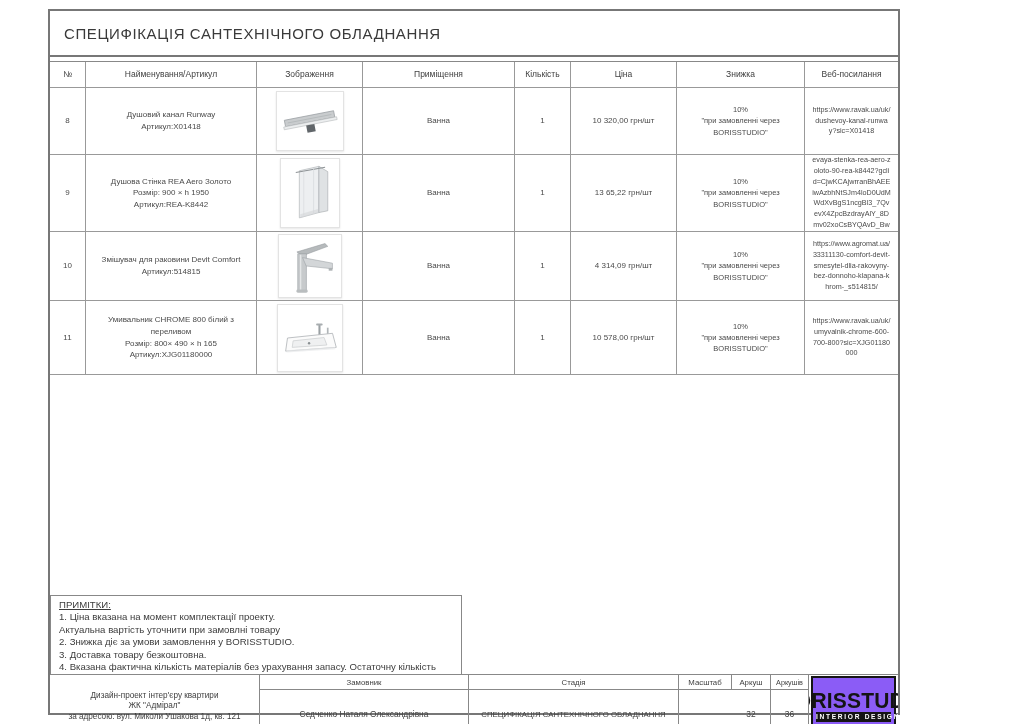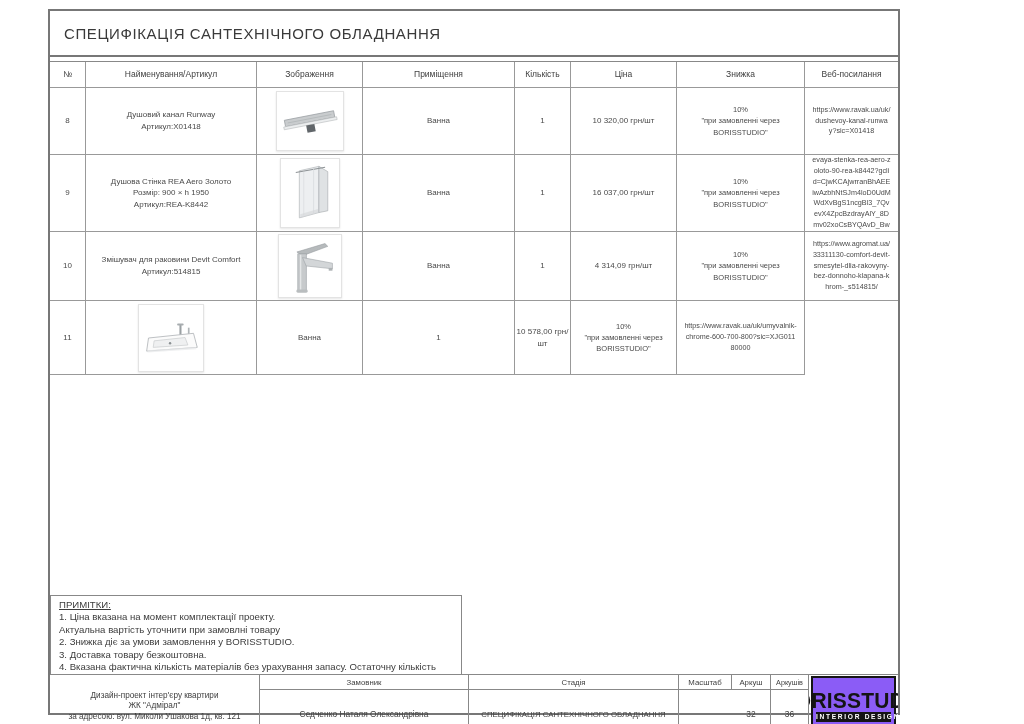--- a/index.html
+++ b/index.html
@@ -97,21 +97,21 @@
           <polygon points="38,6 48,12 48,56 38,58" fill="#dfe2e4" stroke="#adb1b4" stroke-width="0.8"></polygon>
           <line x1="12" y1="13" x2="45" y2="7" stroke="#8e9396" stroke-width="1.3"></line>
           <line x1="21" y1="12" x2="21" y2="61" stroke="#d8dbdd" stroke-width="0.8"></line>
           <line x1="32" y1="8.5" x2="32" y2="58.5" stroke="#d8dbdd" stroke-width="0.8"></line>
           <polygon points="17,60 37,54 37,58 17,64" fill="#d3d6d8" opacity="0.6"></polygon>
         </svg>
       </div>
     </div>
     <div class="cell">Ванна</div>
     <div class="cell">1</div>
-    <div class="cell">16 037,00 грн/шт</div>
+    <div class="cell">13 65,22 грн/шт</div>
     <div class="cell disc-cell pre">10%
 "при замовленні через
 BORISSTUDIO"</div>
     <div class="cell link-cell">https://rea.com.ua/dushevaya-stenka-rea-aero-zoloto-90-rea-k8442?gclid=CjwKCAjwrranBhAEEiwAzbhNtSJm4loD0UdMWdXvBgS1ncgBl3_7QvevX4ZpcBzdrayAlY_8Dmv02xoCsBYQAvD_BwE</div>
 
     <div class="cell">10</div>
     <div class="cell name-cell pre">Змішувач для раковини Devit Comfort
 Артикул:514815</div>
     <div class="cell">
       <div class="img-box" style="width:62px;height:62px;">
@@ -127,20 +127,23 @@
     </div>
     <div class="cell">Ванна</div>
     <div class="cell">1</div>
     <div class="cell">4 314,09 грн/шт</div>
     <div class="cell disc-cell pre">10%
 "при замовленні через
 BORISSTUDIO"</div>
     <div class="cell link-cell">https://www.agromat.ua/33311130-comfort-devit-smesytel-dlia-rakovyny-bez-donnoho-klapana-khrom-_s514815/</div>
 
     <div class="cell">11</div>
+    <div class="cell name-cell pre">Умивальник CHROME 800 білий з переливом
+Розмір: 800× 490 × h 165
+Артикул:XJG01180000</div>
     <div class="cell">
       <div class="img-box" style="width:64px;height:66px;">
         <svg width="60" height="62" viewBox="0 0 64 62">
           <rect x="41" y="17" width="2.2" height="12" fill="#9aa0a3"></rect>
           <rect x="38.5" y="15.5" width="7" height="2.2" rx="1" fill="#a8adb0"></rect>
           <rect x="50" y="20" width="1.8" height="9" fill="#b0b5b8"></rect>
           <polygon points="8,31 56,26 60,41 6,45" fill="#fbfbfb" stroke="#b2b6b9" stroke-width="0.9"></polygon>
           <polygon points="14,34 47,30.5 50,38.5 13,41" fill="#eff0f1" stroke="#c6c9cb" stroke-width="0.7"></polygon>
           <circle cx="31" cy="36.5" r="1.3" fill="#8b9093"></circle>
           <polygon points="7,44 59,40.5 59,43 7,46.5" fill="#e8eaeb" opacity="0.7"></polygon>

